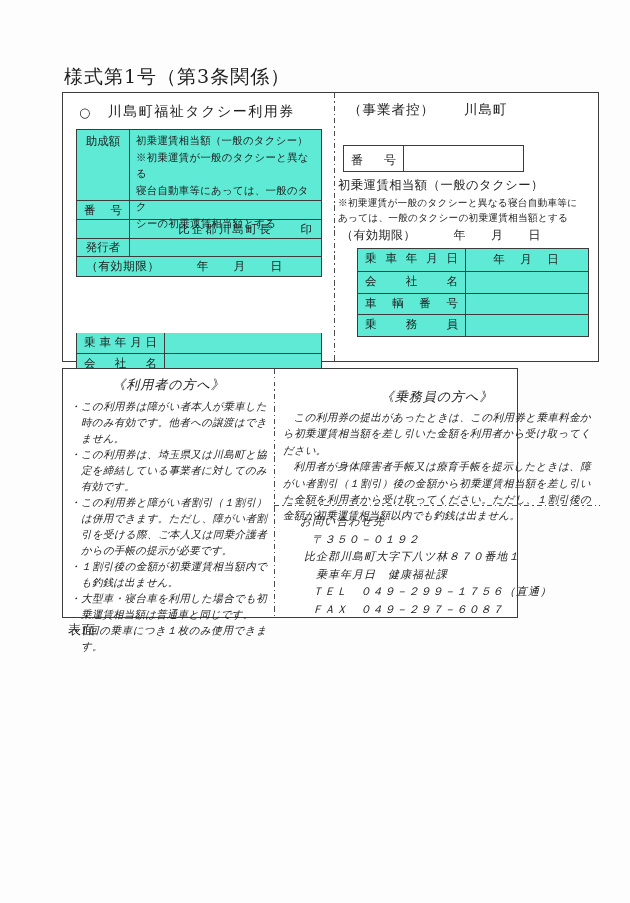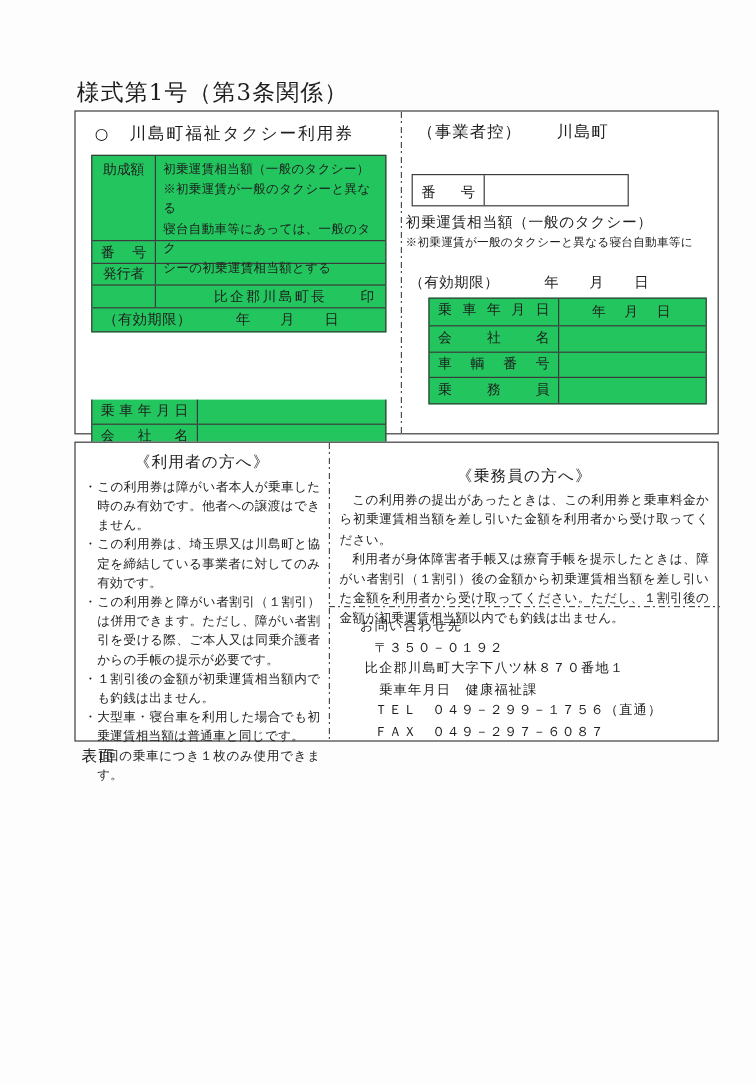--- a/index.html
+++ b/index.html
@@ -9,33 +9,33 @@
     overflow:hidden;
   }
   *{box-sizing:border-box;}
   .abs{position:absolute;}
 
   .form-label{left:64px;top:64px;font-size:19px;letter-spacing:1px;}
   .side-label{left:68px;top:621px;font-size:13px;letter-spacing:1px;}
 
   .box{position:absolute;border:1.3px solid #3c3c3c;background:#fff;}
   #top-box{left:62px;top:92px;width:537px;height:270px;}
-  #bottom-box{left:62px;top:368px;width:537px;height:250px;}
+  #bottom-box{left:62px;top:368px;width:456px;height:250px;font-style:italic;}
 
   .vdiv{position:absolute;top:0;bottom:0;width:1px;
     background-image:repeating-linear-gradient(to bottom,#4c4c4c 0 5px,transparent 5px 8px,#4c4c4c 8px 9.5px,transparent 9.5px 12.5px);}
   #top-box .vdiv{left:271px;}
   #bottom-box .vdiv{left:211px;}
   .hdiv{position:absolute;height:1px;
     background-image:repeating-linear-gradient(to right,#4c4c4c 0 5px,transparent 5px 8px,#4c4c4c 8px 9.5px,transparent 9.5px 12.5px);}
 
   
   .lt-title{left:16px;top:10px;display:flex;align-items:center;font-size:14px;letter-spacing:1.5px;}
   .lt-title .circ{margin-right:16px;font-size:13px;}
-  .tbl{position:absolute;border:1px solid #3c3c3c;background:#22c55e;}
+  .tbl{position:absolute;border:1px solid #3c3c3c;background:#5eead4;font-family:Liberation Mono, monospace;}
   .row{display:flex;border-top:1px solid #3c3c3c;}
   .row:first-child{border-top:none;}
   .lbl{border-right:1px solid #3c3c3c;display:flex;align-items:center;justify-content:center;
        font-size:11.5px;padding:0 6px;}
   .jlbl{display:block;text-align:justify;text-align-last:justify;
         padding:2px 7px 0 7px;font-size:11.5px;}
   .val{flex:1;}
 
   #lt-tblA{left:13px;top:36px;width:246px;}
   #lt-tblA .lbl{width:53px;flex:none;}
@@ -109,31 +109,31 @@
           <div>初乗運賃相当額（一般のタクシー）</div>
           <div>※初乗運賃が一般のタクシーと異なる</div>
           <div>寝台自動車等にあっては、一般のタク</div>
           <div>シーの初乗運賃相当額とする</div>
         </div>
       </div>
       <div class="row r-number">
         <div class="lbl jlbl">番号</div>
         <div class="val"></div>
       </div>
-      <div class="row r-issuer">
-        <div class="lbl">発行者</div>
-        <div class="val"></div>
-      </div>
       <div class="row r-mayor">
         <div class="lbl"></div>
         <div class="val mayor-val">
           <span>比企郡川島町長</span>
           <span class="seal">印</span>
         </div>
       </div>
+      <div class="row r-issuer">
+        <div class="lbl">発行者</div>
+        <div class="val"></div>
+      </div>
       <div class="row r-valid">
         <span>（有効期限）　　　年　　月　　日</span>
       </div>
     </div>
 
     <div class="tbl" id="lt-tblB">
       <div class="row">
         <div class="lbl jlbl">乗車年月日</div>
         <div class="val"></div>
       </div>
@@ -151,20 +151,21 @@
       <div class="abs rt-copy">（事業者控）　　川島町</div>
 
       <div class="abs rt-numbox">
         <div class="lbl jlbl" style="padding-top:6px;">番号</div>
         <div class="val"></div>
       </div>
 
       <div class="abs rt-fare">初乗運賃相当額（一般のタクシー）</div>
       <div class="abs rt-farenote">
         <div>※初乗運賃が一般のタクシーと異なる寝台自動車等に</div>
+        <div>あっては、一般のタクシーの初乗運賃相当額とする</div>
       </div>
 
       <div class="abs rt-valid">（有効期限）　　　年　　月　　日</div>
 
       <div class="tbl" id="rt-tbl">
         <div class="row">
           <div class="lbl jlbl">乗車年月日</div>
           <div class="val">年　月　日</div>
         </div>
         <div class="row">

